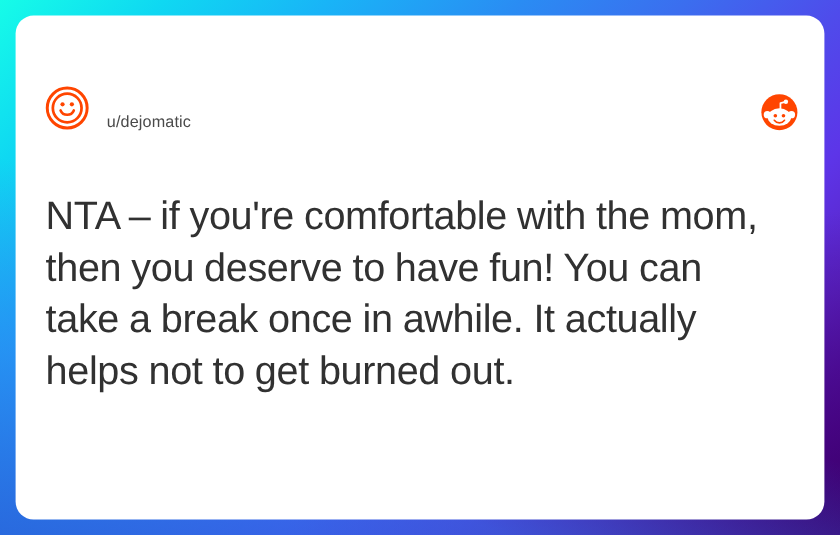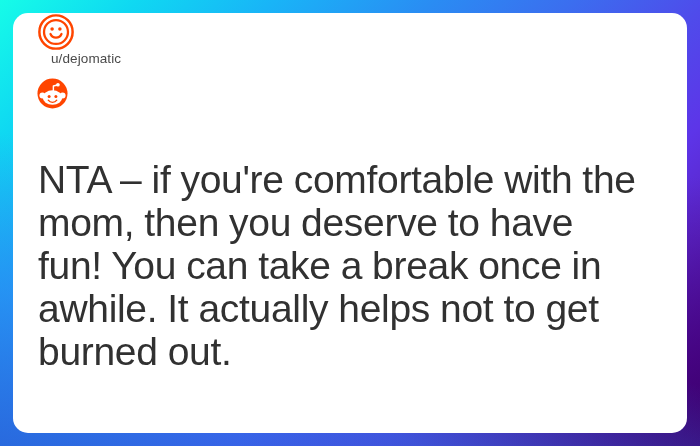--- a/index.html
+++ b/index.html
@@ -60,23 +60,22 @@
   }
 
   
   .card-header {
     position: absolute;
     left: 0;
     top: 0;
     width: 100%;
     height: 96px;
     display: flex;
-    align-items: flex-start;
+    align-items: flex-end;
     padding: 0 22px 0 24px;
-    flex-direction: column;
   }
 
   .avatar {
     width: 38px;
     height: 38px;
     flex: 0 0 38px;
     display: block;
   }
 
   .username {
@@ -96,21 +95,21 @@
     flex: 0 0 31px;
     display: block;
   }
 
   
   .comment-body {
     position: absolute;
     left: 25px;
     top: 145px;
     width: 600px;
-    font-size: 39px;
+    font-size: 33px;
     line-height: 43px;
     color: #313131;
     letter-spacing: -0.3px;
     font-weight: 400;
     word-spacing: -0.5px;
   }
 </style>
 </head>
 <body>
 

